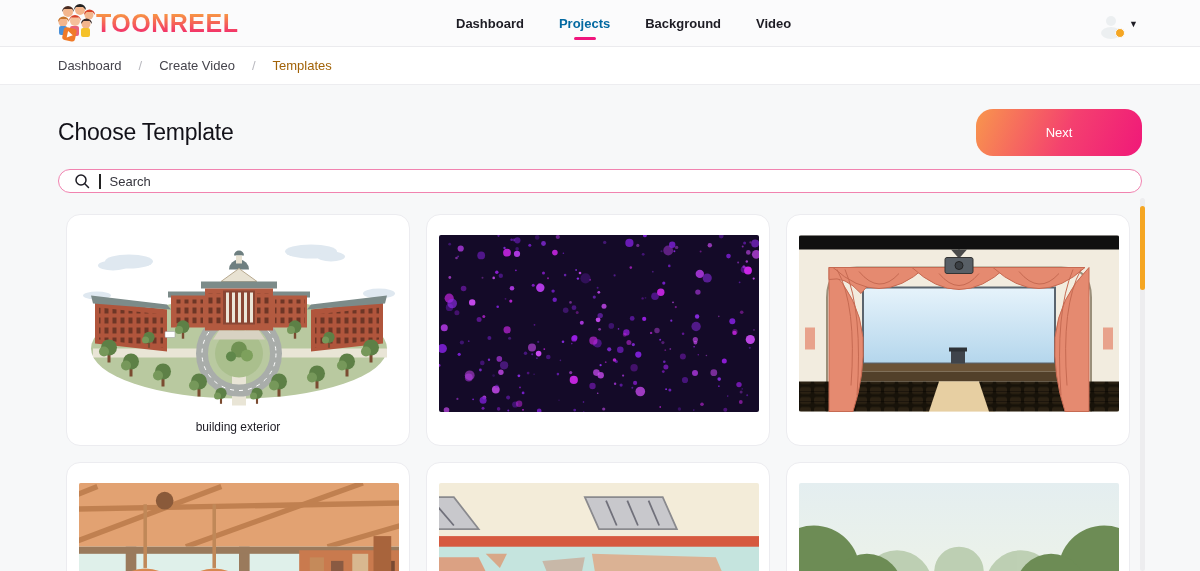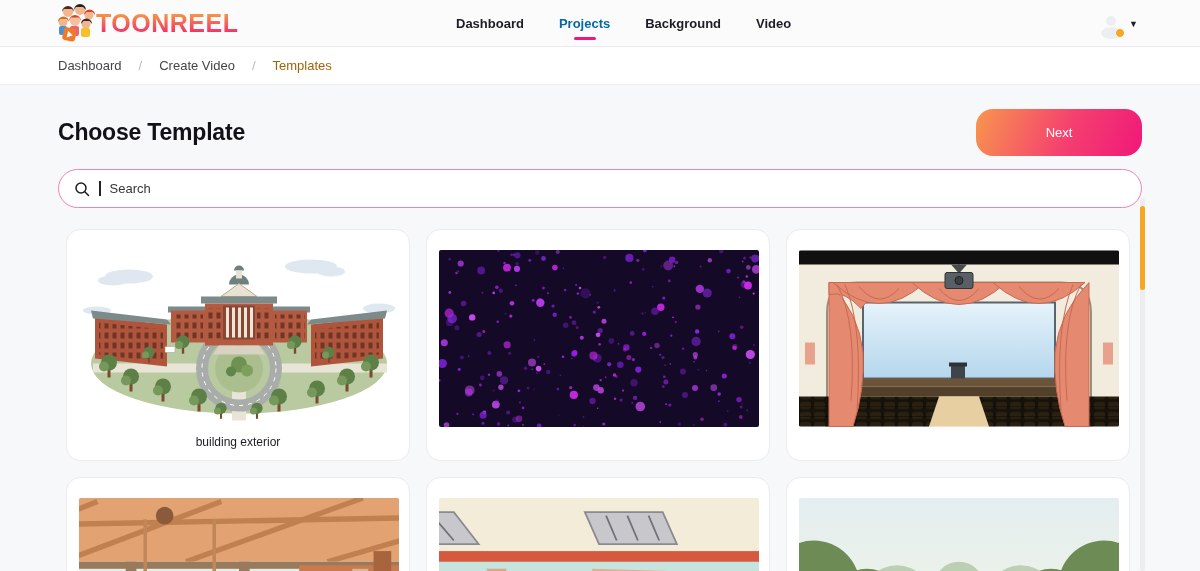--- a/index.html
+++ b/index.html
@@ -26,26 +26,26 @@
 
   
   .crumbbar { height:38px; background:#ffffff; border-bottom:1px solid #ededf0; display:flex; align-items:center; padding-left:58px; gap:17px; font-size:13px; }
   .crumb { color:#45444c; cursor:pointer; text-decoration:none; }
   .crumb.current { color:#a16207; }
   .crumb-sep { color:#b9b9bf; }
 
   
   .main { padding:0 58px; }
   .title-row { margin-top:24px; display:flex; justify-content:space-between; align-items:center; }
-  .page-title { font-size:23px; font-weight:700; color:#121118; letter-spacing:-.2px; }
+  .page-title { font-size:23px; font-weight:400; color:#121118; letter-spacing:-.2px; }
   .next-btn { width:166px; height:47px; border:none; border-radius:17px; cursor:pointer;
     background:linear-gradient(112deg,#f8964d 0%,#f4406f 55%,#f01879 100%);
     color:#fff; font-size:13px; font-family:inherit; }
 
-  .search-box { margin-top:13px; height:39px; background:#fff; border:1.6px solid #f183b0; border-radius:20px; display:flex; align-items:center; padding:0 15px; gap:9px; }
+  .search-box { margin-top:13px; height:24px; background:#fff; border:1.6px solid #f183b0; border-radius:20px; display:flex; align-items:center; padding:0 15px; gap:9px; }
   .search-ico { width:16px; height:16px; flex:none; }
   .text-caret { width:1.5px; height:15px; background:#222; flex:none; }
   .search-input { border:none; outline:none; flex:1; font-size:13px; font-family:inherit; color:#1d1c24; background:transparent; }
   .search-input::placeholder { color:#35343c; opacity:1; }
 
   .grid { display:grid; grid-template-columns:repeat(3,344px); gap:16px 16px; margin:21px 0 0 8px; }
   .card { width:344px; height:232px; background:#fff; border:1px solid #ececf0; border-radius:14px; padding:12px; cursor:pointer; display:flex; flex-direction:column; }
   .thumb { width:320px; height:177px; margin-top:8px; border-radius:2px; overflow:hidden; flex:none; }
   .thumb svg { display:block; width:100%; height:100%; }
   .card-label { margin-top:8px; text-align:center; font-size:12px; color:#1d1c24; }

